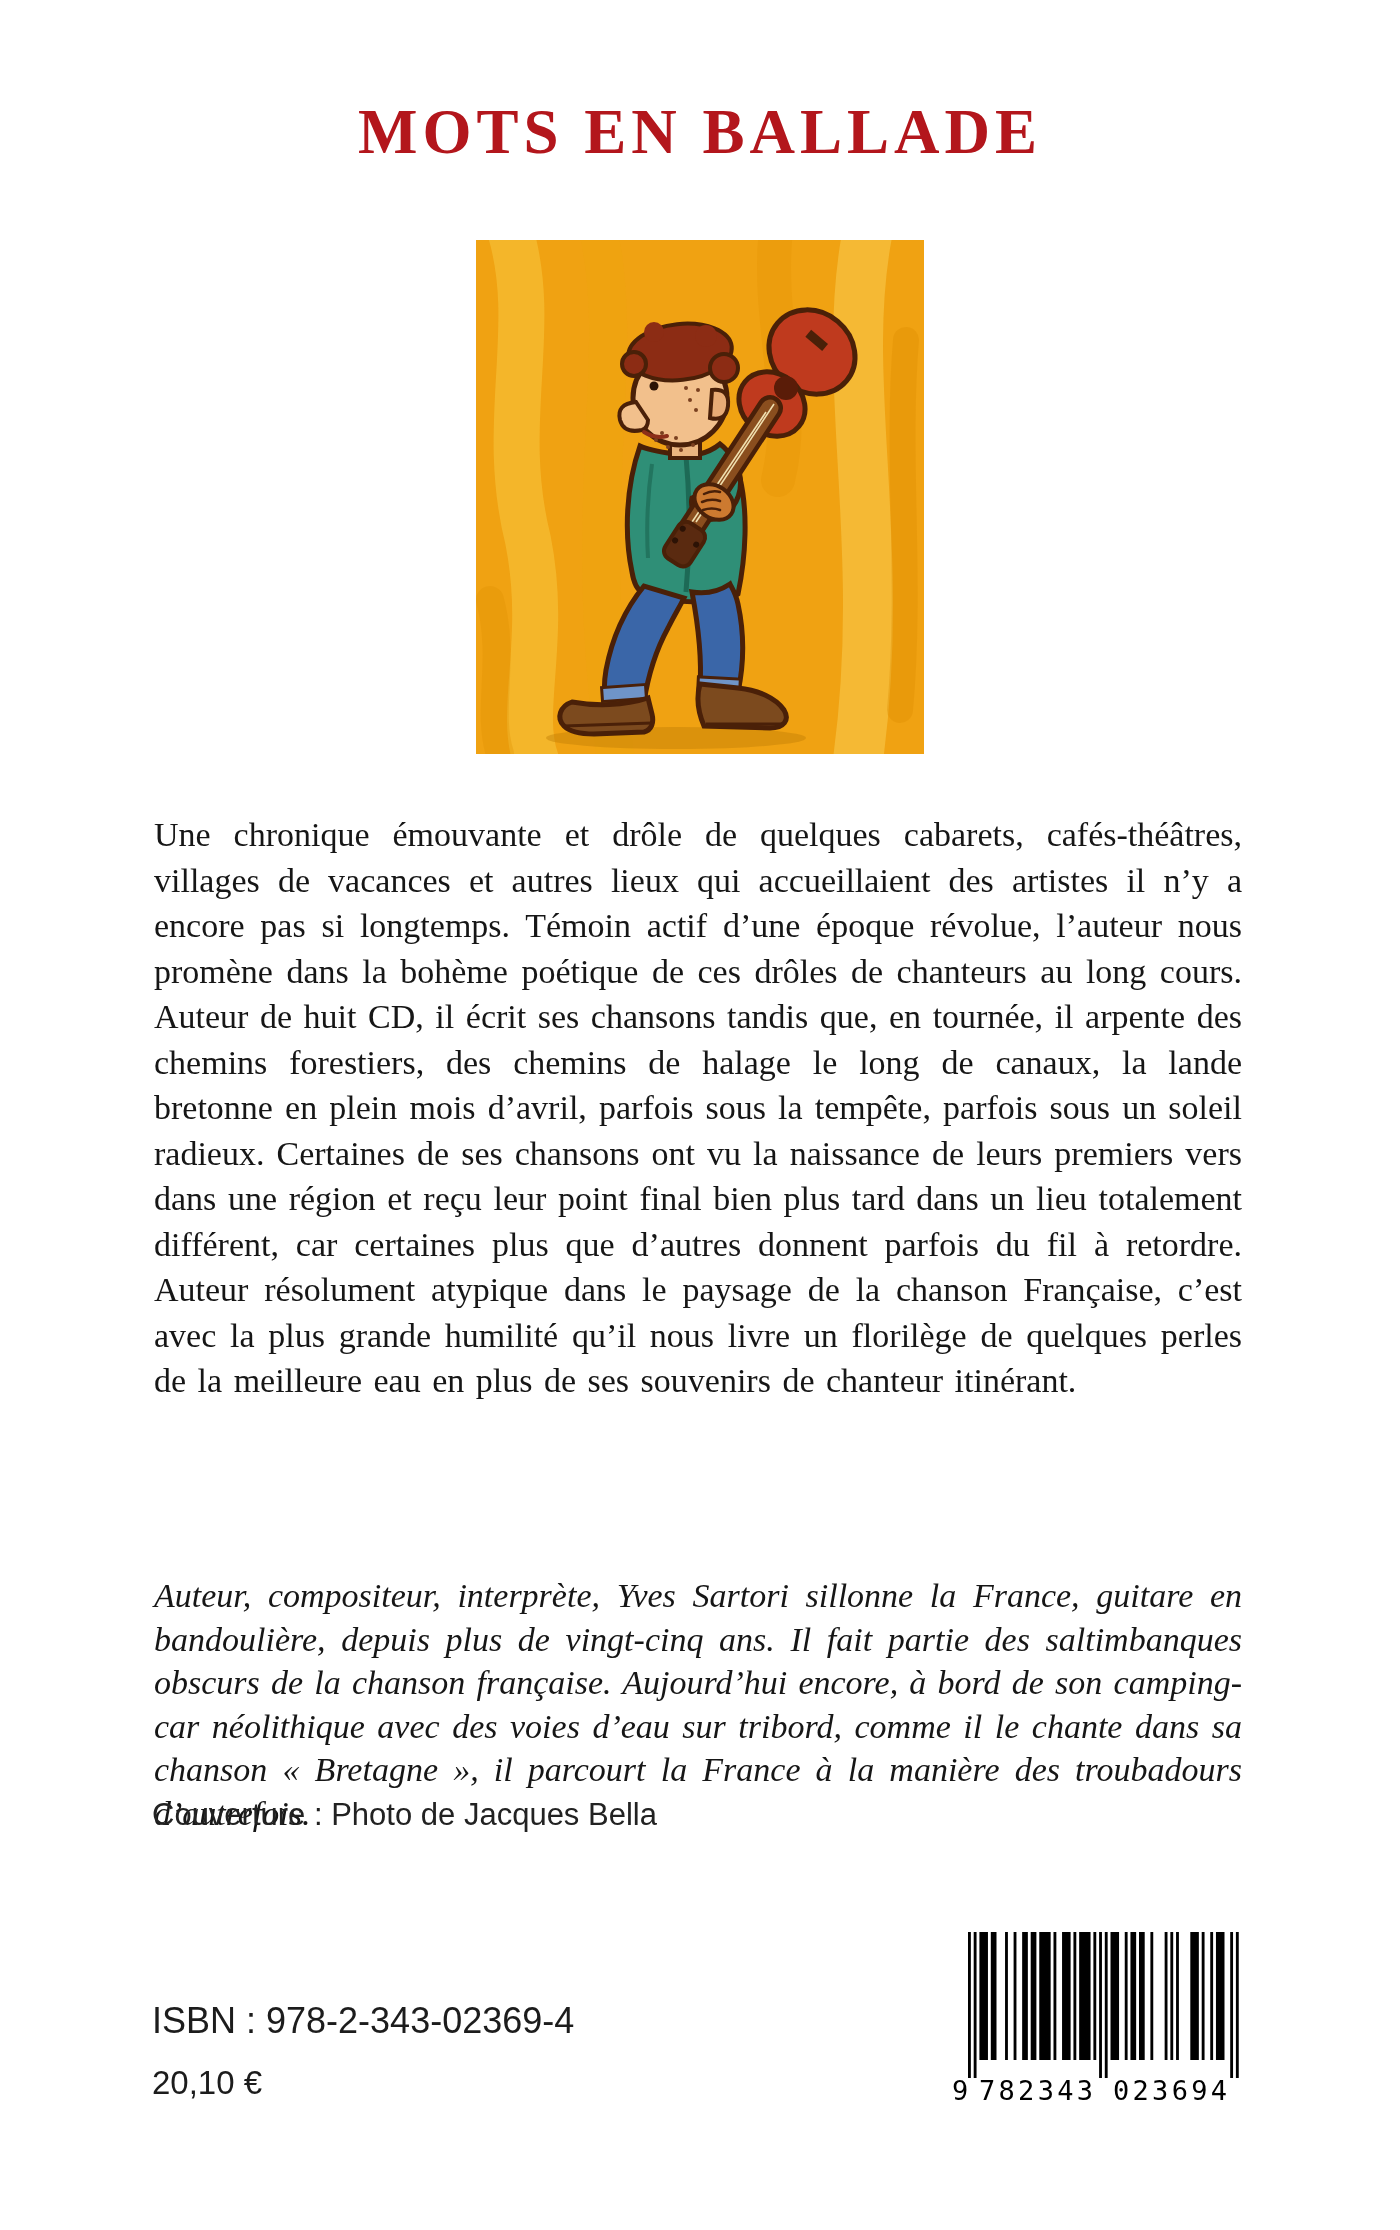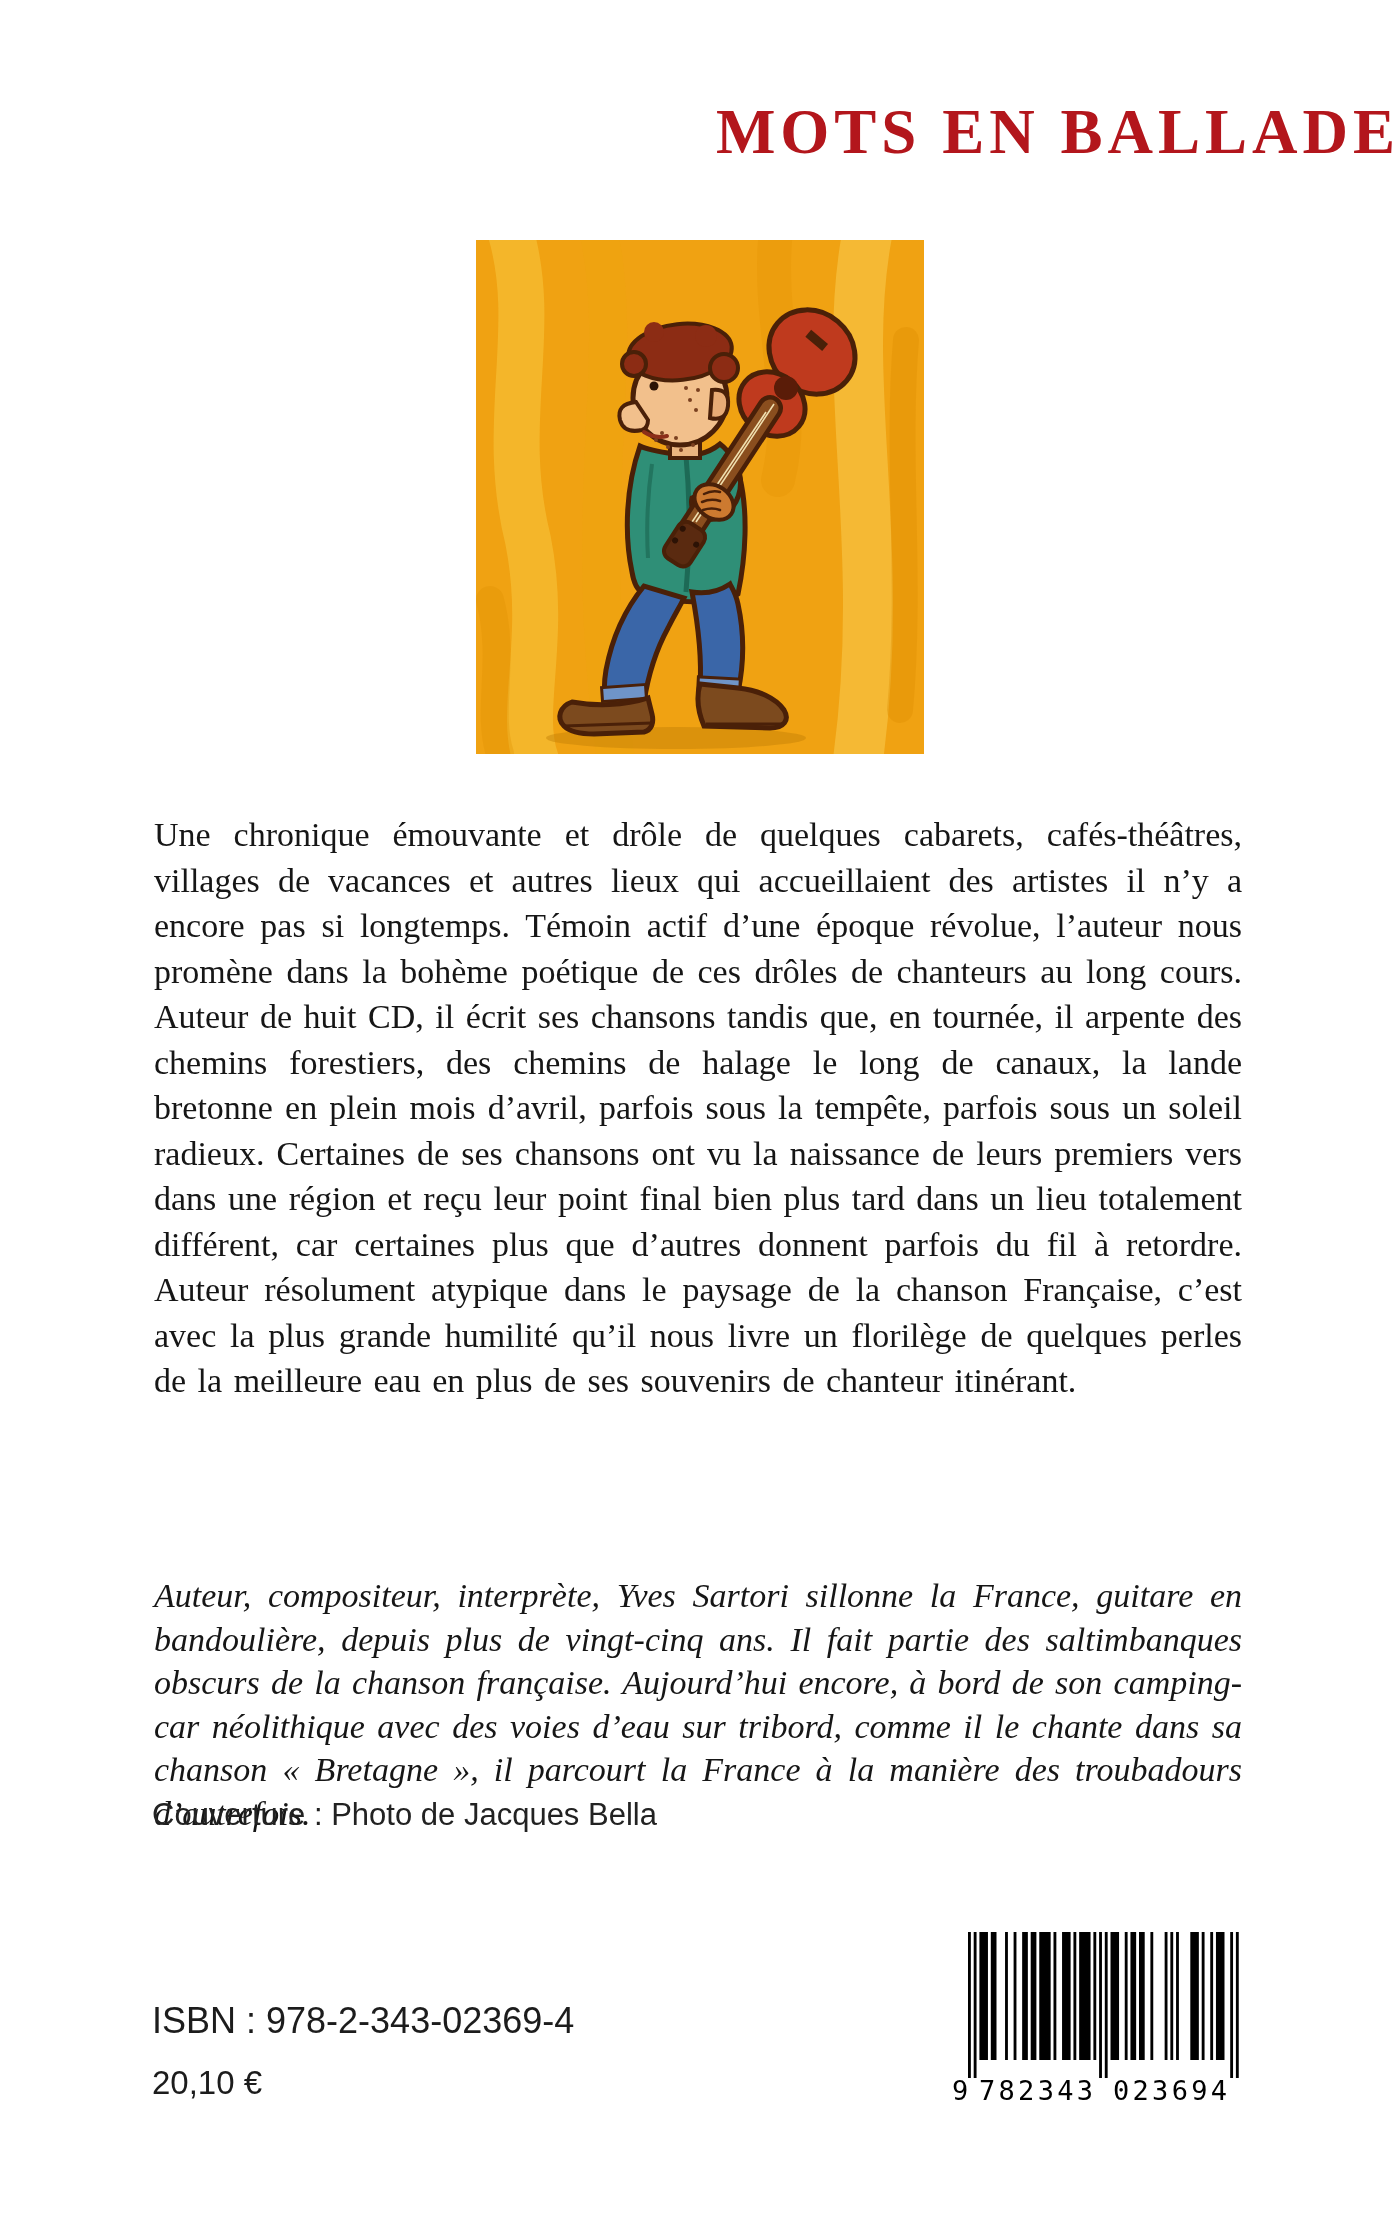--- a/index.html
+++ b/index.html
@@ -12,21 +12,21 @@
     background: #ffffff;
     font-family: "Liberation Serif", serif;
     color: #1a1a1a;
     overflow: hidden;
   }
   .book-title {
     position: absolute;
     top: 96px;
     left: 0;
     width: 100%;
-    text-align: right;
+    text-align: center;
     font-size: 63px;
     font-weight: 700;
     letter-spacing: 5px;
     color: var(--accent);
     font-family: "Liberation Serif", serif;
   }
   .illustration {
     position: absolute;
     left: 476px;
     top: 240px;

